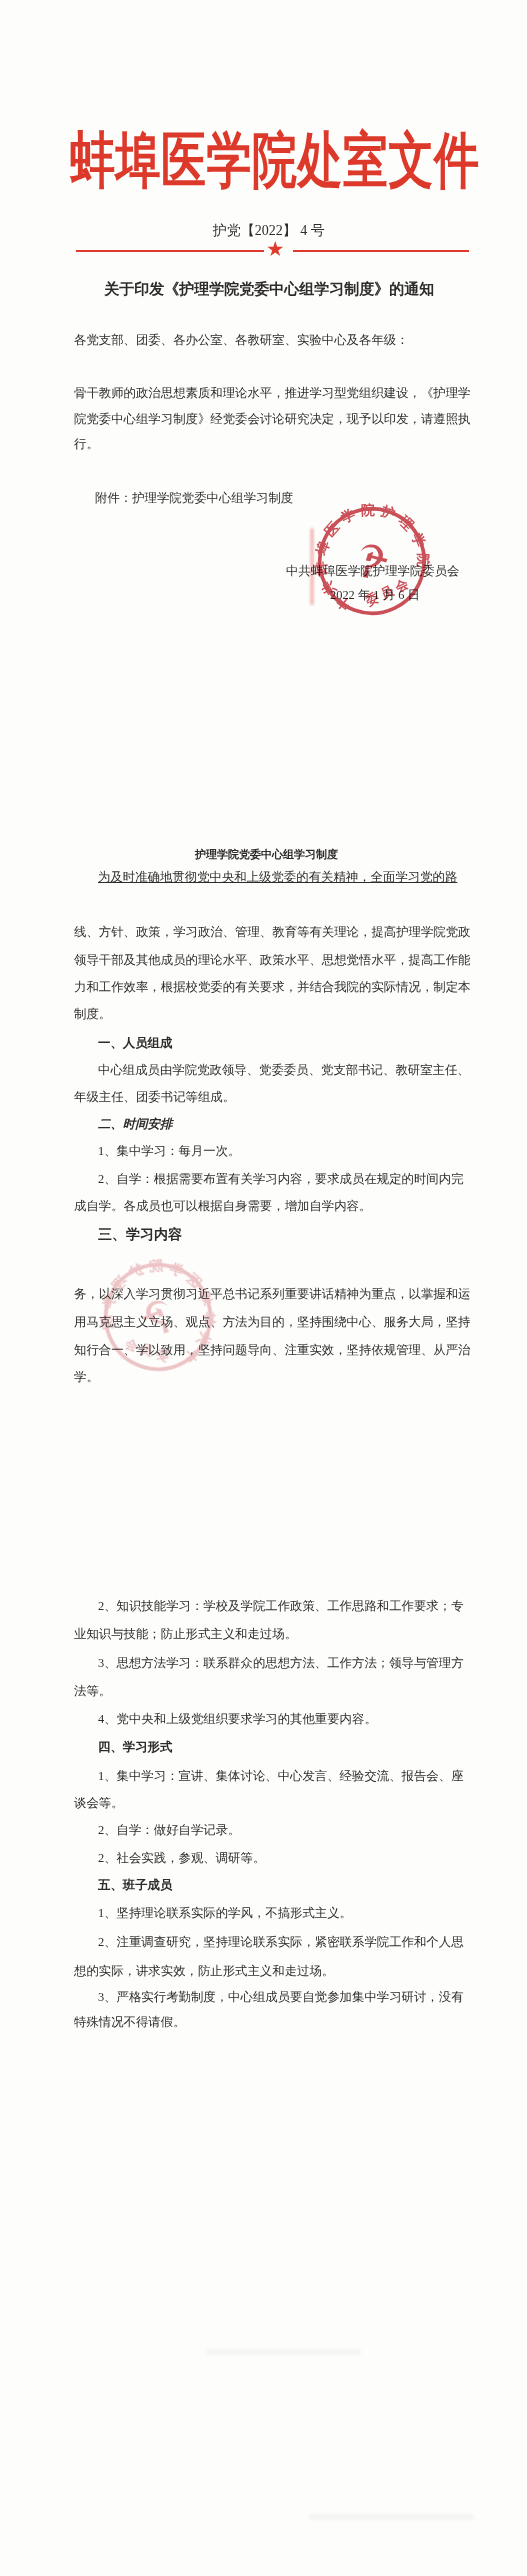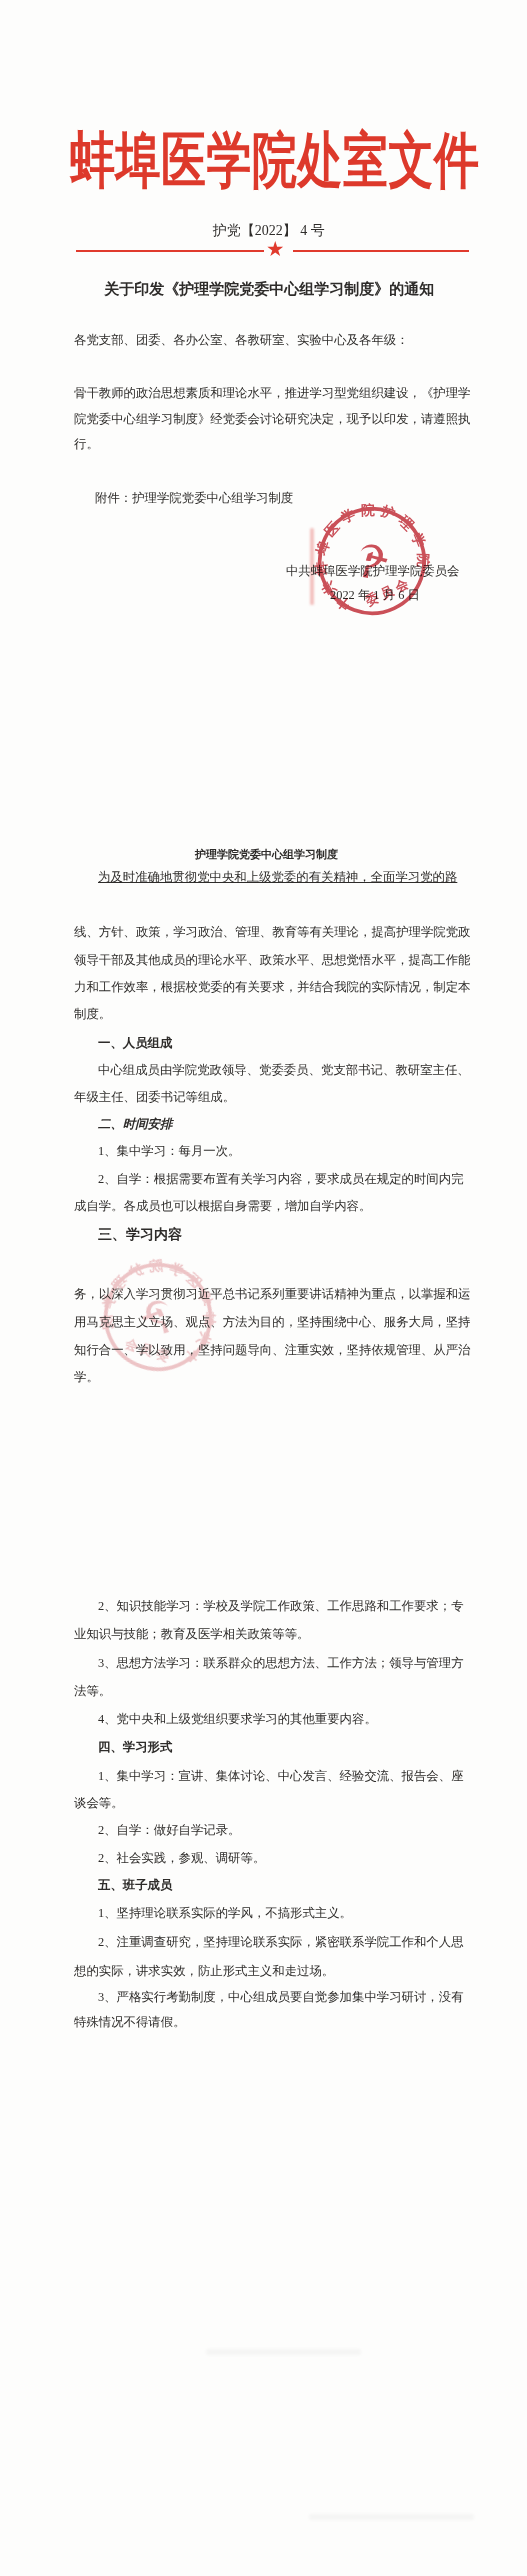--- a/index.html
+++ b/index.html
@@ -98,21 +98,21 @@
       </defs>
     <circle class="seal-ring" cx="110" cy="110" r="99"></circle>
     <text class="seal-ring-text">
       <textPath href="#arc2" startOffset="78">中共蚌埠医学院护理学院</textPath>
     </text>
     <text class="seal-emblem" x="110" y="136" text-anchor="middle">☭</text>
     <text class="seal-bottom-text" x="114" y="184" text-anchor="middle">委员会</text>
   </svg>
 
   <div class="t" style="top:1599px;left:98px;">2、知识技能学习：学校及学院工作政策、工作思路和工作要求；专</div>
-  <div class="t" style="top:1627px;left:74px;">业知识与技能；教育及医学相关政策等等。</div>
+  <div class="t" style="top:1627px;left:74px;">业知识与技能；防止形式主义和走过场。</div>
   <div class="t" style="top:1656px;left:98px;">3、思想方法学习：联系群众的思想方法、工作方法；领导与管理方</div>
   <div class="t" style="top:1684px;left:74px;">法等。</div>
   <div class="t" style="top:1712px;left:98px;">4、党中央和上级党组织要求学习的其他重要内容。</div>
 
   <div class="t bold-sans" style="top:1740px;left:98px;font-size:12.4px;">四、学习形式</div>
   <div class="t" style="top:1769px;left:98px;">1、集中学习：宣讲、集体讨论、中心发言、经验交流、报告会、座</div>
   <div class="t" style="top:1796px;left:74px;">谈会等。</div>
   <div class="t" style="top:1823px;left:98px;">2、自学：做好自学记录。</div>
   <div class="t" style="top:1851px;left:98px;">2、社会实践，参观、调研等。</div>
 

